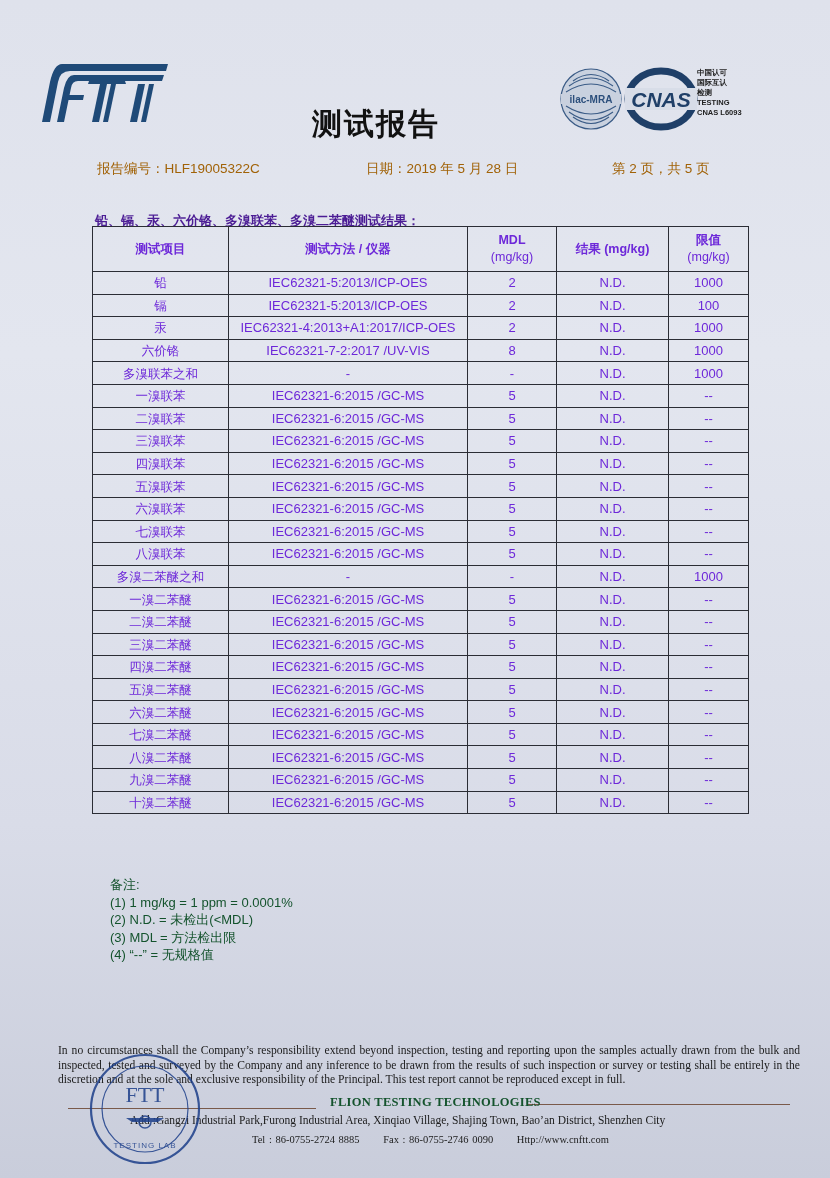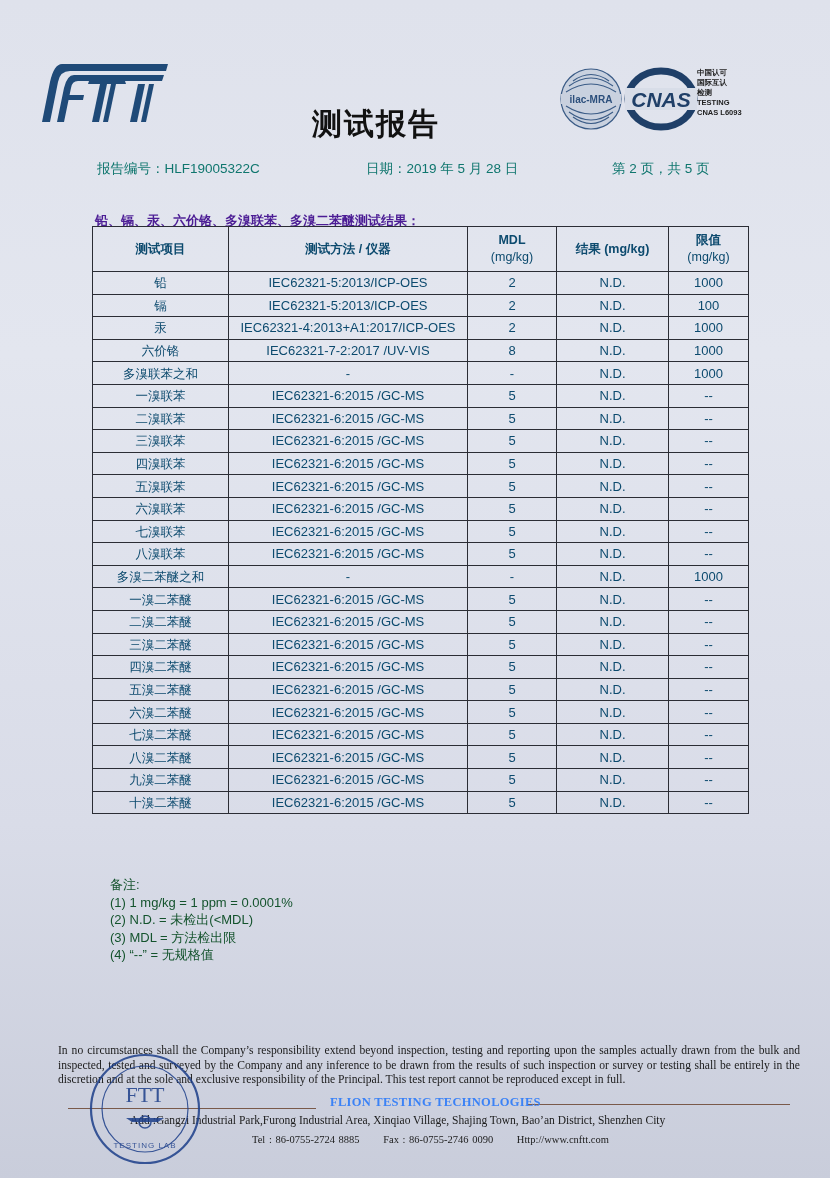--- a/index.html
+++ b/index.html
@@ -12,50 +12,50 @@
   .page { position:absolute; left:0; top:0; width:830px; height:1178px; }
 
   
   .ftt-logo { position:absolute; left:40px; top:62px; width:130px; height:62px; }
   .title { position:absolute; left:0; width:752px; top:104px; text-align:center;
     font-size:30px; font-weight:bold; letter-spacing:2px; color:#111; }
   .accred { position:absolute; left:555px; top:66px; width:215px; height:66px; }
   .accred-text { position:absolute; left:697px; top:68px; font-size:7.5px; font-weight:bold;
     line-height:10px; color:#222; }
 
-  .meta { position:absolute; top:160px; font-size:13.5px; color:#0f766e; }
+  .meta { position:absolute; top:160px; font-size:13.5px; color:#a16207; }
   .meta-no { left:97px; }
   .meta-date { left:366px; }
   .meta-page { left:612px; }
 
   .section-title { position:absolute; left:95px; top:212px; font-size:13px; font-weight:bold; color:#4c1d95; }
 
   table.results {
     position:absolute; left:92px; top:226px; width:656px;
     border-collapse:collapse; table-layout:fixed;
-    font-size:13px; color:#0c4a6e;
+    font-size:13px; color:#6d28d9;
   }
   table.results td, table.results th {
     border:1.3px solid #2b2d35; text-align:center; padding:0; overflow:hidden; white-space:nowrap;
   }
   table.results th { height:44px; font-weight:bold; font-size:12.5px; line-height:17px; }
   table.results th .sub { font-weight:normal; }
   table.results td { height:21.6px; line-height:21px; }
   td.item { font-family: "DejaVu Sans", sans-serif; font-size:12.5px; }
 
   .notes { position:absolute; left:110px; top:876px; font-size:13px; line-height:17.5px; color:#14532d; }
 
   .disclaimer { position:absolute; left:58px; top:1044px; width:742px;
     font-family:"Liberation Serif", "DejaVu Serif", serif; font-size:11.6px; line-height:14.5px;
     color:#1b1b1b; text-align:justify; }
   .company-line { position:absolute; left:60px; top:1098px; width:680px; height:16px; }
   .company-line .rule-l { position:absolute; left:8px; top:10px; width:248px; height:1px; background:#7a5a4a; }
   .company-line .rule-r { position:absolute; left:468px; top:6px; width:262px; height:1px; background:#7a5a4a; }
   .company-name { position:absolute; left:330px; top:1095px; font-family:"Liberation Serif", serif;
-    font-weight:bold; font-size:12.5px; letter-spacing:0.3px; color:#3b82f6; }
+    font-weight:bold; font-size:12.5px; letter-spacing:0.3px; color:#14532d; }
   .address { position:absolute; left:130px; top:1114px; font-family:"Liberation Serif", serif; font-size:11.5px; color:#1b1b1b; }
   .contact { position:absolute; left:252px; top:1134px; font-family:"Liberation Serif", serif; font-size:10.5px; color:#1b1b1b; word-spacing:1px; }
   .contact span { margin-right:20px; }
 
   .stamp { position:absolute; left:88px; top:1052px; width:114px; height:114px; opacity:0.85; }
 </style>
 </head>
 <body>
 
 <div class="page">

